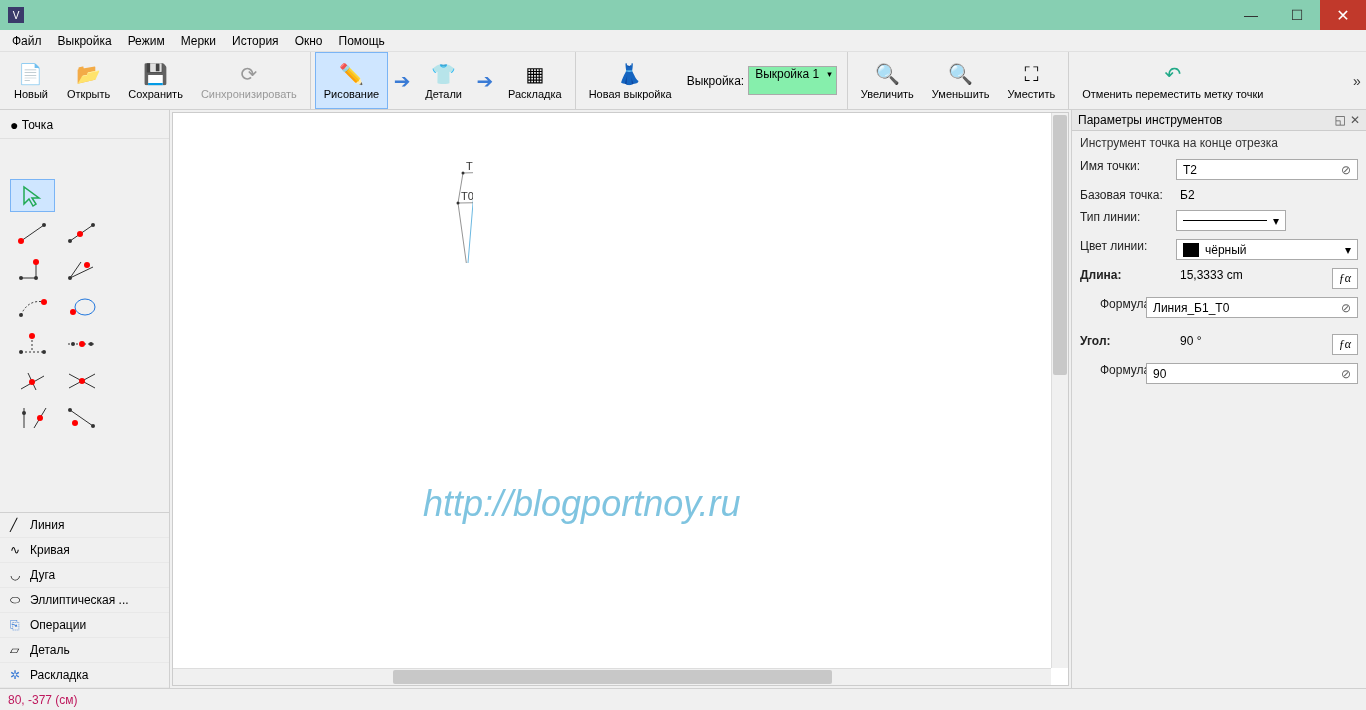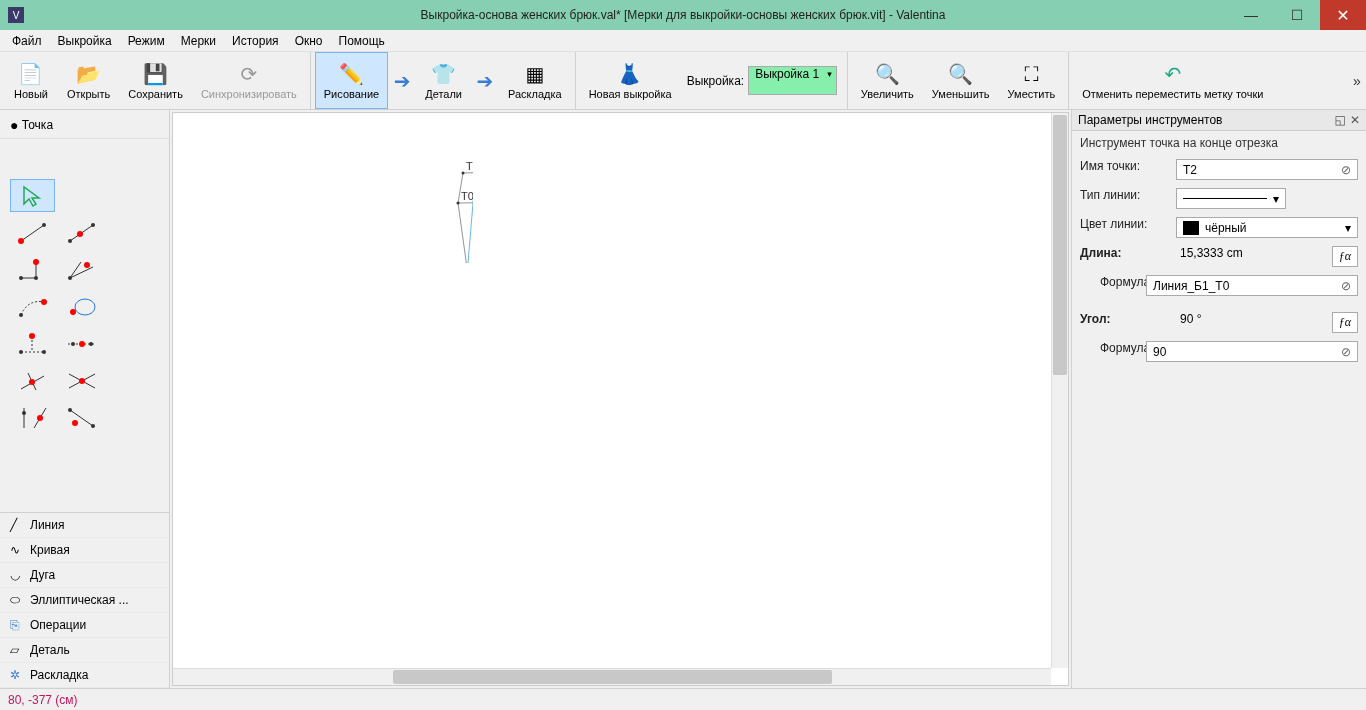--- a/index.html
+++ b/index.html
@@ -67,21 +67,20 @@
 
 .statusbar{height:22px; background:#f0f0f0; border-top:1px solid #d0d0d0; display:flex; align-items:center; padding:0 8px; color:#be185d;}
 
 svg text{font-size:11px; fill:#333;}
 </style>
 </head>
 <body>
 
 <div class="titlebar">
   <div class="titlebar-icon">V</div>
-  <div class="titlebar-title">Выкройка-основа женских брюк.val* [Мерки для выкройки-основы женских брюк.vit] - Valentina</div>
   <div class="win-controls">
     <div class="win-btn">—</div>
     <div class="win-btn">☐</div>
     <div class="win-btn close">✕</div>
   </div>
 </div>
 
 <div class="menubar">
   <div class="menu-item">Файл</div>
   <div class="menu-item">Выкройка</div>
@@ -398,20 +397,21 @@
         <text x="713" y="352">Я5</text>
         <circle cx="712" cy="370" r="1.5" fill="#333"></circle>
         <text x="715" y="367">Я7</text>
         <g opacity="0.35">
           <ellipse cx="495" cy="195" rx="9" ry="10" fill="#caa"></ellipse>
           <path d="M485 205 Q480 235 490 265 L505 265 Q515 235 505 205 Z" fill="#4ab"></path>
           <rect x="520" y="210" width="20" height="55" rx="6" fill="#555"></rect>
           <rect x="527" y="265" width="6" height="25" fill="#555"></rect>
         </g>
       </svg>
+    <div class="wm">http://blogportnoy.ru</div>
     <div class="canvas-scroll-v">
         <div class="thumb"></div>
       </div>
     <div class="canvas-scroll-h">
         <div class="thumb"></div>
       </div>
   </div>
 
   <div class="right-panel">
     <div class="rp-title">
@@ -424,20 +424,24 @@
     <div class="rp-sub">Инструмент точка на конце отрезка</div>
 
     <div class="rp-row">
       <div class="rp-label">Имя точки:</div>
       <div class="rp-field">
           <input value="Т2" style="">
           <span class="clear">⊘</span>
         </div>
     </div>
     <div class="rp-row">
+      <div class="rp-label">Базовая точка:</div>
+      <div class="rp-static">Б2</div>
+    </div>
+    <div class="rp-row">
       <div class="rp-label">Тип линии:</div>
       <div class="rp-combo" style="flex:0 0 110px;">
           <span style="border-top:1.5px solid #000;flex:1;height:0;"></span>
           <span style="margin-left:6px;">▾</span>
         </div>
     </div>
     <div class="rp-row">
       <div class="rp-label">Цвет линии:</div>
       <div class="rp-combo">
           <span style="display:flex;align-items:center;">

